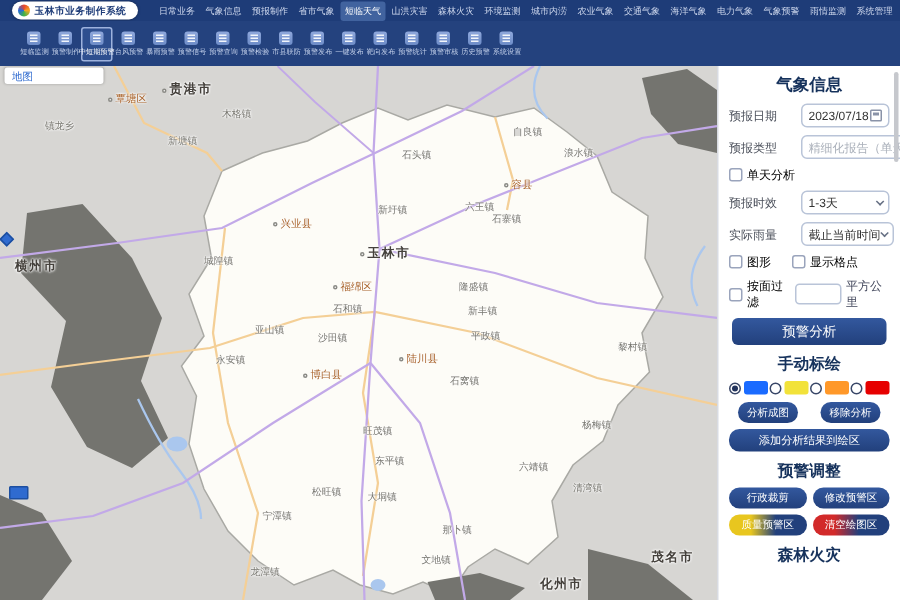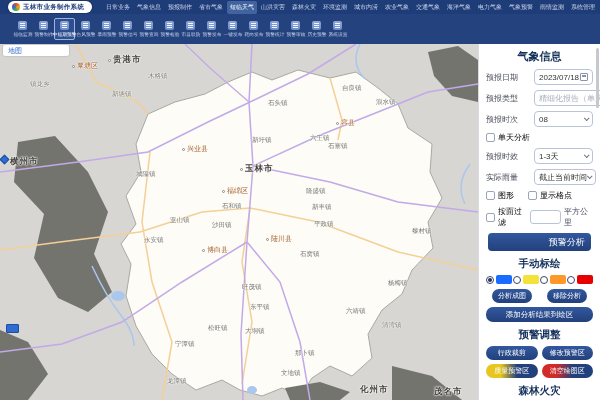--- a/index.html
+++ b/index.html
@@ -47,21 +47,21 @@
   .input span,.select span{white-space:nowrap;overflow:hidden;}
   .ph{color:#aab0ba;}
   .cal{width:8px;height:8px;border:1px solid #8a93a8;border-radius:1px;position:relative;flex:none;}
   .cal::before{content:'';position:absolute;top:1px;left:1px;right:1px;height:2px;background:#8a93a8;}
   .chev{width:4px;height:4px;border:solid #667084;border-width:0 1px 1px 0;transform:rotate(45deg) translateY(-1px);flex:none;}
   .cb-row{display:flex;align-items:center;gap:3px;margin-bottom:5px;font-size:8px;color:#40455
 0;}
   .cb{width:9px;height:9px;border:1px solid #9aa4bc;border-radius:2px;background:#fff;flex:none;cursor:pointer;}
   .mini-input{width:34px;height:14px;border:1px solid #b9c4d8;border-radius:3px;background:#fff;}
   .unit{font-size:8px;color:#40455a;}
-  .btn-main{display:block;width:96%;margin:2px auto 2px auto;height:18px;background:linear-gradient(#33589e,#22407c);color:#fff;font-size:9px;border:none;border-radius:4px;cursor:pointer;text-align:right;}
+  .btn-main{display:block;width:96%;margin:2px auto 2px auto;height:18px;background:linear-gradient(#33589e,#22407c);color:#fff;font-size:9px;border:none;border-radius:4px;cursor:pointer;}
   .sw-row{display:flex;align-items:center;justify-content:space-between;margin:2px 0 5px 0;}
   .sw-item{display:flex;align-items:center;gap:2px;}
   .rd{width:8px;height:8px;border:1px solid #394768;border-radius:50%;background:#fff;cursor:pointer;}
   .rd.sel{position:relative;}
   .rd.sel::after{content:'';position:absolute;width:4px;height:4px;margin:1px;border-radius:50%;background:#22335c;display:block;}
   .sw{width:16px;height:9px;border-radius:2px;}
   .btn-sm{height:14px;background:linear-gradient(#33589e,#22407c);color:#fff;font-size:7px;border:none;border-radius:7px;padding:0 6px;cursor:pointer;white-space:nowrap;}
   .btn-row{display:flex;justify-content:space-around;margin-bottom:4px;gap:3px;}
   .btn-wide{display:block;width:100%;height:15px;background:linear-gradient(#33589e,#22407c);color:#fff;font-size:7.5px;border:none;border-radius:7px;cursor:pointer;}
   .grid2{display:grid;grid-template-columns:1fr 1fr;gap:4px;margin-bottom:2px;}
@@ -192,24 +192,24 @@
       <path d="M252,0 L249,58 L253,122 L247,198 L241,290 L243,356" stroke="#c2a9e8" stroke-width="1.5" fill="none"></path>
       <path d="M0,128 L78,118 L148,108 L208,78 L250,58 L308,30 L356,0" stroke="#c2a9e8" stroke-width="1.5" fill="none"></path>
       <path d="M253,122 L318,92 L378,68 L428,48 L478,40" stroke="#c2a9e8" stroke-width="1.5" fill="none"></path>
       <path d="M247,198 L182,238 L122,278 L62,300 L0,308" stroke="#c2a9e8" stroke-width="1.5" fill="none"></path>
       <path d="M247,198 L280,238 L300,298 L310,356" stroke="#c2a9e8" stroke-width="1.5" fill="none"></path>
       <path d="M253,122 L330,138 L398,158 L478,168" stroke="#c2a9e8" stroke-width="1.5" fill="none"></path>
       <path d="M249,58 L210,24 L185,0" stroke="#c2a9e8" stroke-width="1.2" fill="none"></path>
     </svg>
     <div style="position:absolute;left:0;top:0;width:478px;height:356px;">
         <span class="map-label city" style="left: 108px; top: 10px;"><i class="mk"></i>贵港市</span>
-        <span class="map-label city" style="left: 10px; top: 112px;">横州市</span>
+        <span class="map-label city" style="left: 10px; top: 128px;">横州市</span>
         <span class="map-label city" style="left: 240px; top: 119px;"><i class="mk"></i>玉林市</span>
         <span class="map-label city" style="left: 360px; top: 340px;">化州市</span>
-        <span class="map-label city" style="left: 422px; top: 342px; padding-left: 12px;">茂名市</span>
+        <span class="map-label city" style="left: 422px; top: 322px; padding-left: 12px;">茂名市</span>
         <span class="map-label county" style="left: 72px; top: 17px;"><i class="mk"></i>覃塘区</span>
         <span class="map-label county" style="left: 182px; top: 100px;"><i class="mk"></i>兴业县</span>
         <span class="map-label county" style="left: 336px; top: 74px;"><i class="mk"></i>容县</span>
         <span class="map-label county" style="left: 222px; top: 142px;"><i class="mk"></i>福绵区</span>
         <span class="map-label county" style="left: 266px; top: 190px;"><i class="mk"></i>陆川县</span>
         <span class="map-label county" style="left: 202px; top: 201px;"><i class="mk"></i>博白县</span>
         <span class="map-label town" style="left: 30px; top: 36px;">镇龙乡</span>
         <span class="map-label town" style="left: 112px; top: 46px;">新塘镇</span>
         <span class="map-label town" style="left: 148px; top: 28px;">木格镇</span>
         <span class="map-label town" style="left: 268px; top: 55px;">石头镇</span>
@@ -259,27 +259,20 @@
       </div>
     </div>
 
     <div class="row">
       <label>预报类型</label>
       <div class="input">
         <span class="ph">精细化报告（单天）</span>
       </div>
     </div>
 
-    <div class="row">
-      <label>预报时次</label>
-      <div class="select">
-        <span>08</span>
-        <span class="chev"></span>
-      </div>
-    </div>
 
     <div class="cb-row">
       <span class="cb"></span>
       <span>单天分析</span>
     </div>
 
     <div class="row">
       <label>预报时效</label>
       <div class="select">
         <span>1-3天</span>

